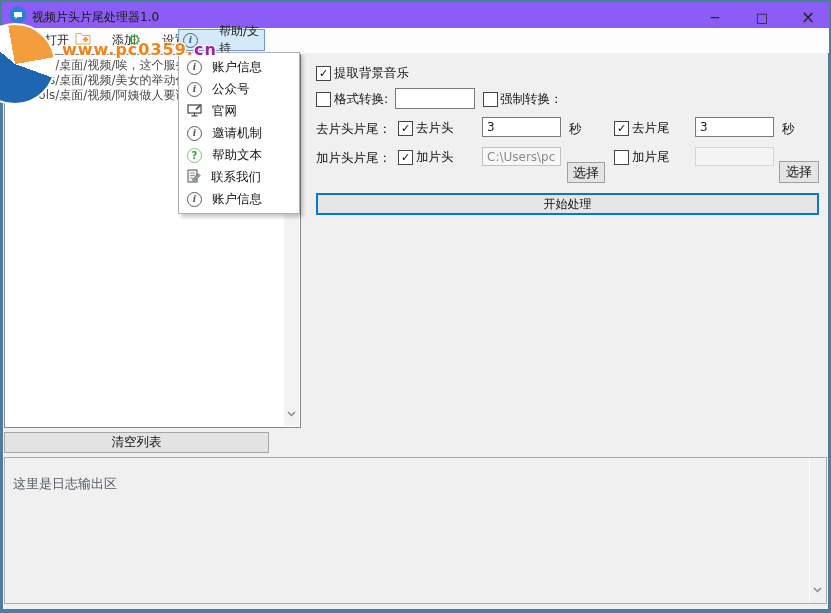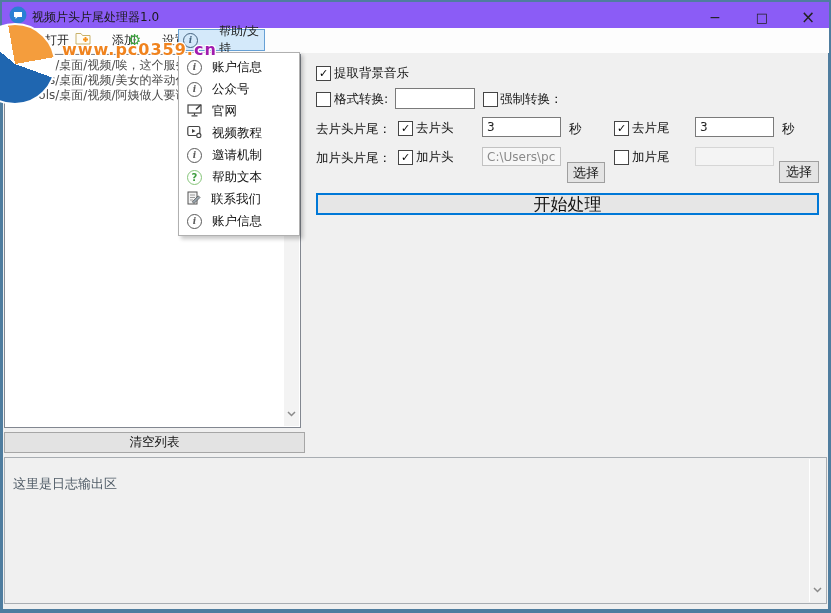--- a/index.html
+++ b/index.html
@@ -20,35 +20,35 @@
   .toolbar{left:2px;top:28px;width:827px;height:25px;background:#fdfdfd;}
   .tbtn{top:29px;height:22px;display:flex;align-items:center;gap:21px;padding:0 4px;font-size:12px;color:#222;}
   .tbtn-active{background:#d4e9fa;border:1px solid #66a0d5;box-sizing:border-box;}
   
   .filelist{left:4px;top:54px;width:297px;height:374px;background:#ffffff;
     border:1px solid #828790;box-sizing:border-box;}
   .filelist-items{position:absolute;left:4px;top:3px;right:17px;
     font-size:12px;line-height:15px;color:#4c4c4c;word-break:break-all;}
   .scrolltrack{position:absolute;right:1px;top:1px;bottom:1px;width:15px;background:#f3f3f3;}
   .scroll-chev{position:absolute;left:3px;bottom:5px;}
-  .clearbtn{left:4px;top:432px;width:301px;height:21px;background:#e3e3e3;
+  .clearbtn{left:4px;top:432px;width:265px;height:21px;background:#e3e3e3;
     border:1px solid #a6a6a6;box-sizing:border-box;font-size:12.5px;color:#111;
     display:flex;align-items:center;justify-content:center;}
   
   .lbl{font-size:12.5px;color:#111;white-space:nowrap;}
   .cb{width:13px;height:13px;background:#fff;border:1px solid #454545;box-sizing:content-box;
     display:flex;align-items:center;justify-content:center;font-size:11px;font-weight:bold;color:#000;line-height:1;}
   .inp{box-sizing:border-box;border:1px solid #7a7a7a;background:#fff;font-size:12px;
     padding:1px 4px;font-family:"DejaVu Sans","Liberation Sans",sans-serif;color:#222;}
   .inp-ro{border:1px solid #c2c2c2;background:#f7f7f7;color:#8a8a8a;}
   .inp-dis{border:1px solid #d6d6d6;background:#f4f4f4;color:#9a9a9a;}
   .gbtn{box-sizing:border-box;background:#e4e4e4;border:1px solid #9f9f9f;font-size:13px;color:#111;
     display:flex;align-items:center;justify-content:center;margin-top:16px;}
   .startbtn{left:316px;top:193px;width:503px;height:22px;background:#e6e6e6;
-    border:2px solid #0078d7;box-sizing:border-box;font-size:17px;color:#111;
+    border:2px solid #0078d7;box-sizing:border-box;font-size:12px;color:#111;
     display:flex;align-items:center;justify-content:center;}
   
   .log{left:4px;top:457px;width:823px;height:147px;background:#f0f0f0;
     border:1px solid #a8adb2;box-sizing:border-box;}
   .logtext{position:absolute;left:8px;top:5px;font-size:13px;color:#4f5b66;margin-top:12px;}
   .logtrack{position:absolute;right:1px;top:1px;bottom:1px;width:15px;background:#f0f0f0;border-left:1px solid #ffffff;}
   
   .menu{left:178px;top:52px;width:122px;background:#ffffff;border:1px solid #b0b0b0;
     box-sizing:border-box;padding:3px 0;box-shadow:3px 3px 4px rgba(0,0,0,0.22);z-index:40;}
   .mi{height:22px;display:flex;align-items:center;padding-left:8px;gap:10px;font-size:12.5px;color:#111;}
@@ -206,30 +206,20 @@
     <span>
       <svg width="15" height="14" viewBox="0 0 15 14">
         <rect x="1" y="2" width="13" height="8" fill="none" stroke="#444" stroke-width="1.2"></rect>
         <path d="M7.5 10 v2 M4.5 12.8 h6" stroke="#444" stroke-width="1.2"></path>
         <path d="M9 6.5 L13.8 1.8" stroke="#444" stroke-width="1.6"></path>
       </svg>
     </span>
     <span>官网</span>
   </div>
   <div class="mi">
-    <span>
-      <svg width="15" height="13" viewBox="0 0 15 13">
-        <rect x="0.8" y="1.5" width="12" height="9" rx="1.5" fill="none" stroke="#444" stroke-width="1.2"></rect>
-        <path d="M5 4 L8.5 6 L5 8 z" fill="#444"></path>
-        <circle cx="11.8" cy="10.5" r="2.1" fill="#fff" stroke="#444" stroke-width="1.1"></circle>
-      </svg>
-    </span>
-    <span>视频教程</span>
-  </div>
-  <div class="mi">
     <span class="icon-i">i</span>
     <span>邀请机制</span>
   </div>
   <div class="mi">
     <span class="icon-q">?</span>
     <span>帮助文本</span>
   </div>
   <div class="mi">
     <span>
       <svg width="14" height="14" viewBox="0 0 14 14">

